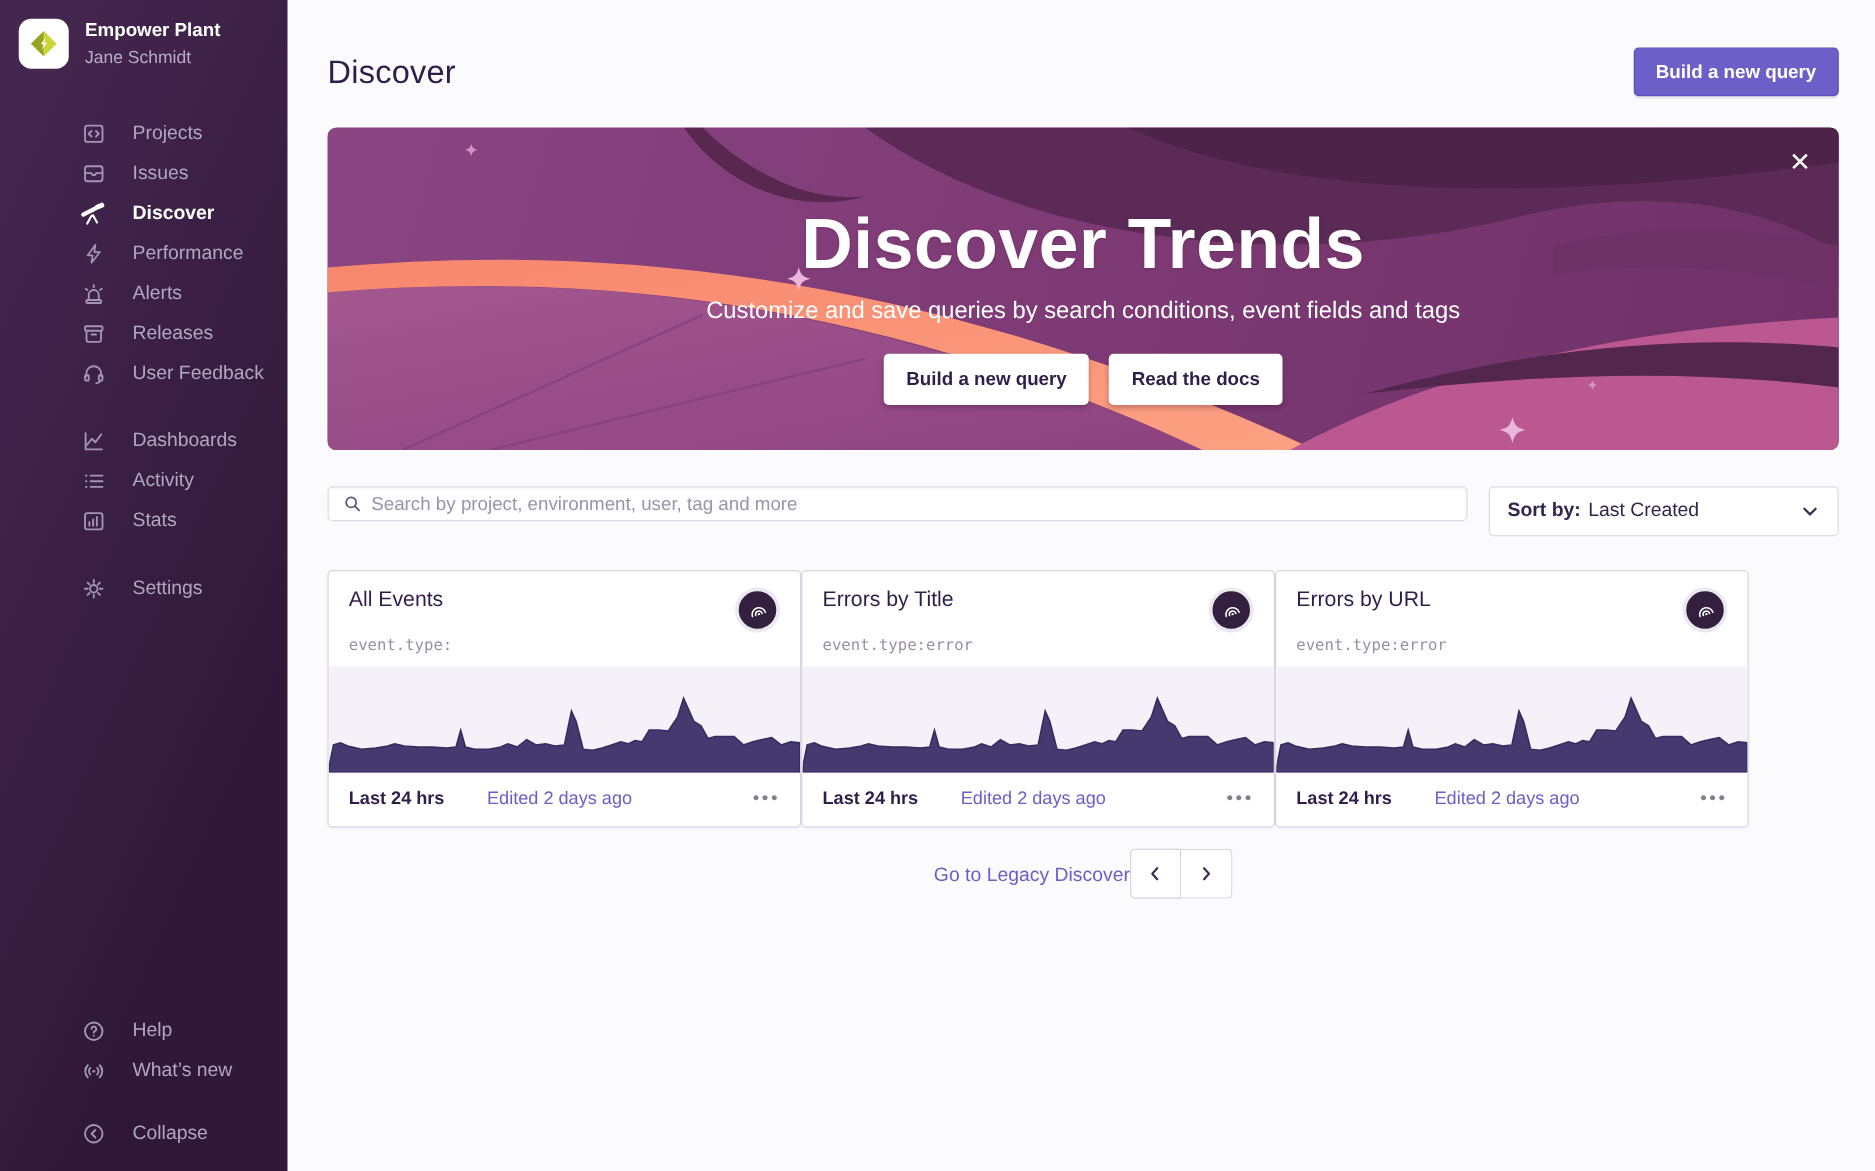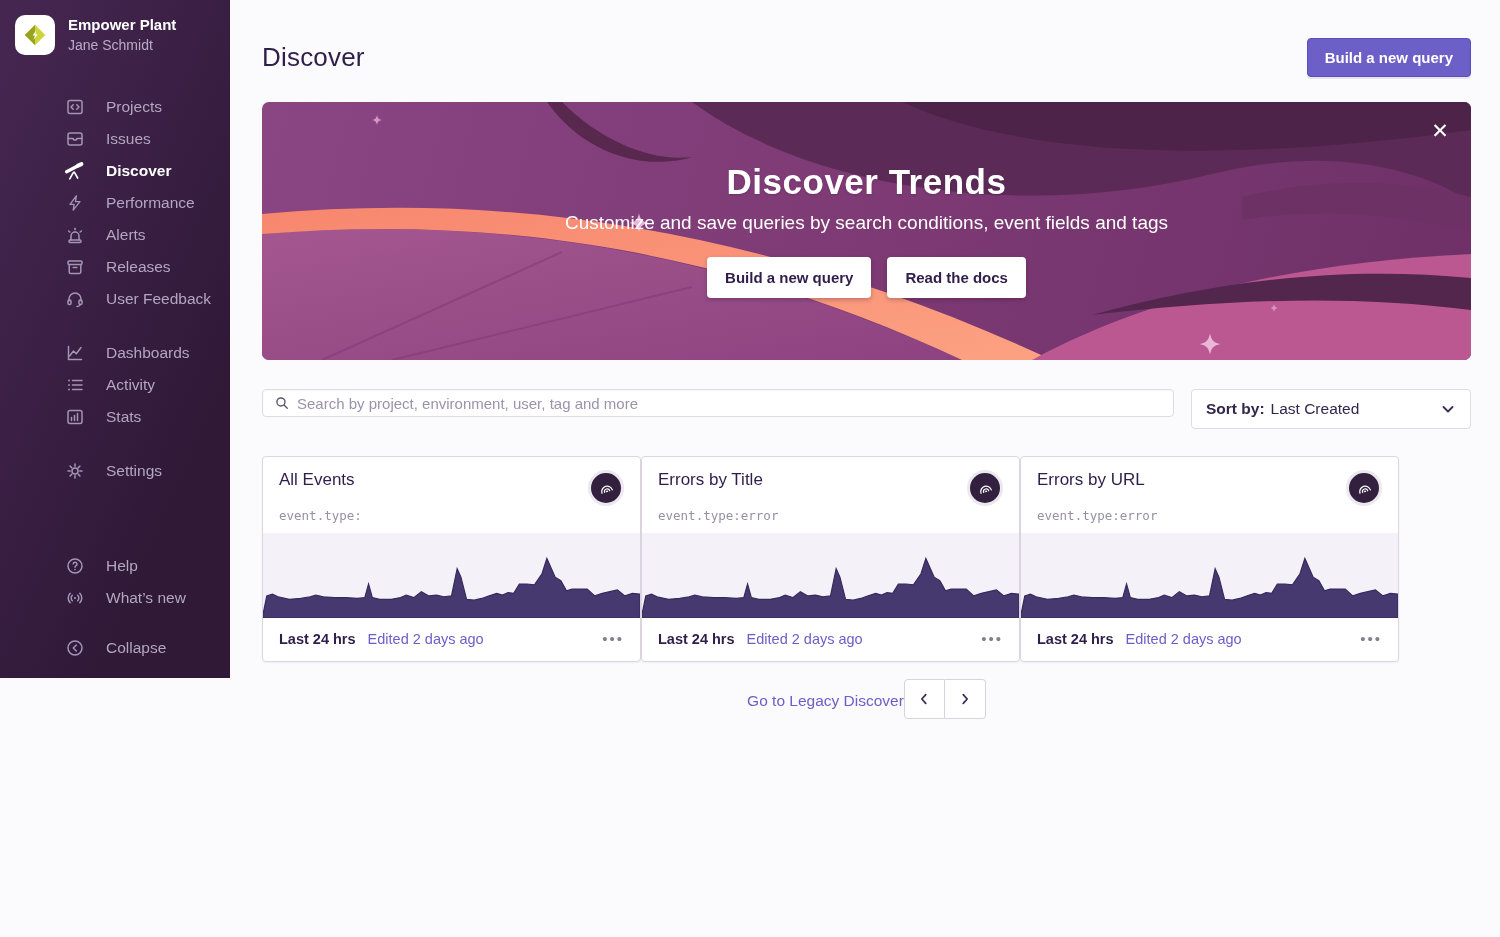--- a/index.html
+++ b/index.html
@@ -1,21 +1,21 @@
 <!DOCTYPE html>
 <html><head>
 <meta charset="utf-8">
 <style>
   * { margin:0; padding:0; box-sizing:border-box; }
   html,body { width:1500px; height:937px; overflow:hidden; }
   body { font-family:"Liberation Sans", sans-serif; background:#fbfafc; display:flex; }
 
   
   .sidebar {
-    width:230px; height:678px; flex:0 0 230px;
+    width:230px; height:937px; flex:0 0 230px;
     background:linear-gradient(294deg,#2f1937 25%,#452650 95%);
     color:#b3a6c1; display:flex; flex-direction:column; position:relative;
   }
   .org-switcher { display:flex; align-items:center; gap:13px; padding:15px 15px 0 15px; cursor:pointer; }
   .org-logo { width:40px; height:40px; background:#ffffff; border-radius:10px; display:flex; align-items:center; justify-content:center; flex:0 0 40px; }
   .org-meta { line-height:1.35; }
   .org-name { color:#ffffff; font-weight:bold; font-size:15px; }
   .org-user { color:#b9adc6; font-size:14px; }
 
   nav.primary { margin-top:36px; }
@@ -40,21 +40,21 @@
   }
 
   
   .banner {
     position:relative; margin-top:25px; height:258px; border-radius:7px; overflow:hidden;
     background:linear-gradient(105deg,#8a4583 0%,#7c3973 55%,#6e3067 100%);
   }
   .banner-art { position:absolute; inset:0; width:100%; height:100%; }
   .banner-close { position:absolute; top:14px; right:16px; width:30px; height:30px; border:none; background:transparent; color:#ffffff; font-size:21px; line-height:30px; cursor:pointer; }
   .banner-content { position:relative; z-index:2; text-align:center; color:#fff; padding-top:60px; }
-  .banner-title { font-size:35px; font-weight:bold; letter-spacing:.5px; text-shadow:0 1px 2px rgba(60,20,60,.25); }
+  .banner-title { font-size:57px; font-weight:bold; letter-spacing:.5px; text-shadow:0 1px 2px rgba(60,20,60,.25); }
   .banner-subtitle { font-size:19px; margin-top:10px; font-weight:400; }
   .banner-actions { margin-top:23px; display:flex; justify-content:center; gap:16px; }
   .btn-banner {
     background:#fff; color:#2f1d4a; border:none; border-radius:4px; font-weight:bold; font-size:15px;
     padding:12px 18px; cursor:pointer; font-family:inherit; box-shadow:0 2px 4px rgba(40,10,40,.25);
   }
 
   
   .toolbar { display:flex; gap:17px; margin-top:29px; }
   .search-box {
@@ -78,21 +78,21 @@
     box-shadow:0 1px 2px rgba(40,20,60,.05); display:flex; flex-direction:column;
   }
   .card-head { display:flex; justify-content:space-between; padding:13px 16px 10px 16px; }
   .card-title { font-size:17px; color:#2f1d4a; }
   .card-query { font-family:"DejaVu Sans Mono", monospace; font-size:12.5px; color:#988fa3; margin-top:18px; }
   .card-logo { width:36px; height:36px; border-radius:50%; background:#32203e; border:3px solid #ece8f0; display:flex; align-items:center; justify-content:center; flex:0 0 36px; }
   .card-chart { height:85px; background:#f4f2f8; }
   .card-chart svg { width:100%; height:100%; display:block; }
   .card-foot { display:flex; align-items:flex-end; padding:12px 16px 14px 16px; font-size:14.5px; }
   .card-period { font-weight:bold; color:#2f1d4a; }
-  .card-edited { color:#6a5fc7; margin-left:12px; cursor:pointer; }
+  .card-edited { color:#6a5fc7; margin-left:34px; cursor:pointer; }
   .card-menu { margin-left:auto; color:#847f8d; letter-spacing:2px; font-size:15px; background:none; border:none; cursor:pointer; font-family:inherit; }
 
   
   .bottom-row { display:flex; justify-content:center; align-items:flex-start; margin-top:17px; }
   .legacy-link { color:#6a5fc7; font-size:15.5px; text-decoration:none; margin-top:13px; display:inline-block; cursor:pointer; }
   .pager { display:flex; }
   .pager button { width:41px; height:40px; background:#fff; border:1px solid #d9d2e0; display:flex; align-items:center; justify-content:center; cursor:pointer; color:#3c2d52; }
   .pager button:first-child { border-radius:4px 0 0 4px; }
   .pager button:last-child { border-radius:0 4px 4px 0; border-left:none; }
 </style>

